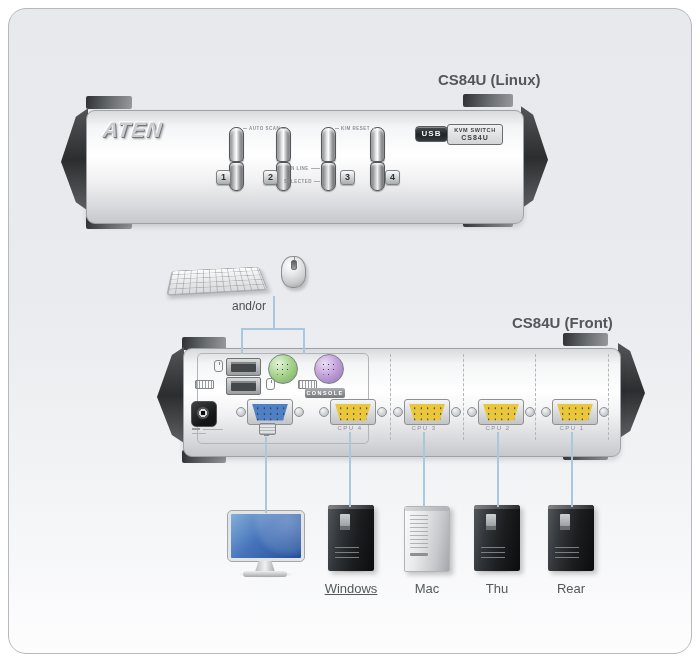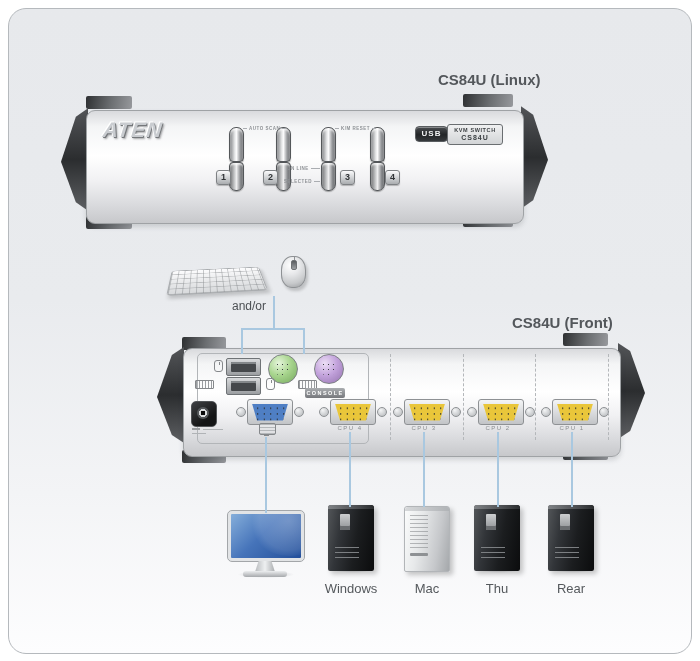--- a/index.html
+++ b/index.html
@@ -311,17 +311,17 @@
     <span class="t-slot"></span>
     <span class="t-lines"></span>
   </div>
 
   <div class="gshadow" style="left:546px;top:565px;width:54px;"></div>
   <div class="tower" style="left:548px;top:505px;">
     <span class="t-slot"></span>
     <span class="t-lines"></span>
   </div>
 
-  <div class="dev-label" style="left:311px;top:581px;">Windows</div>
+  <div class="dev-label" style="left:311px;top:581px;text-decoration:underline;">Windows</div>
   <div class="dev-label" style="left:387px;top:581px;">Mac</div>
   <div class="dev-label" style="left:457px;top:581px;">Thu</div>
   <div class="dev-label" style="left:531px;top:581px;">Rear</div>
 </div>
 
 </body></html>

